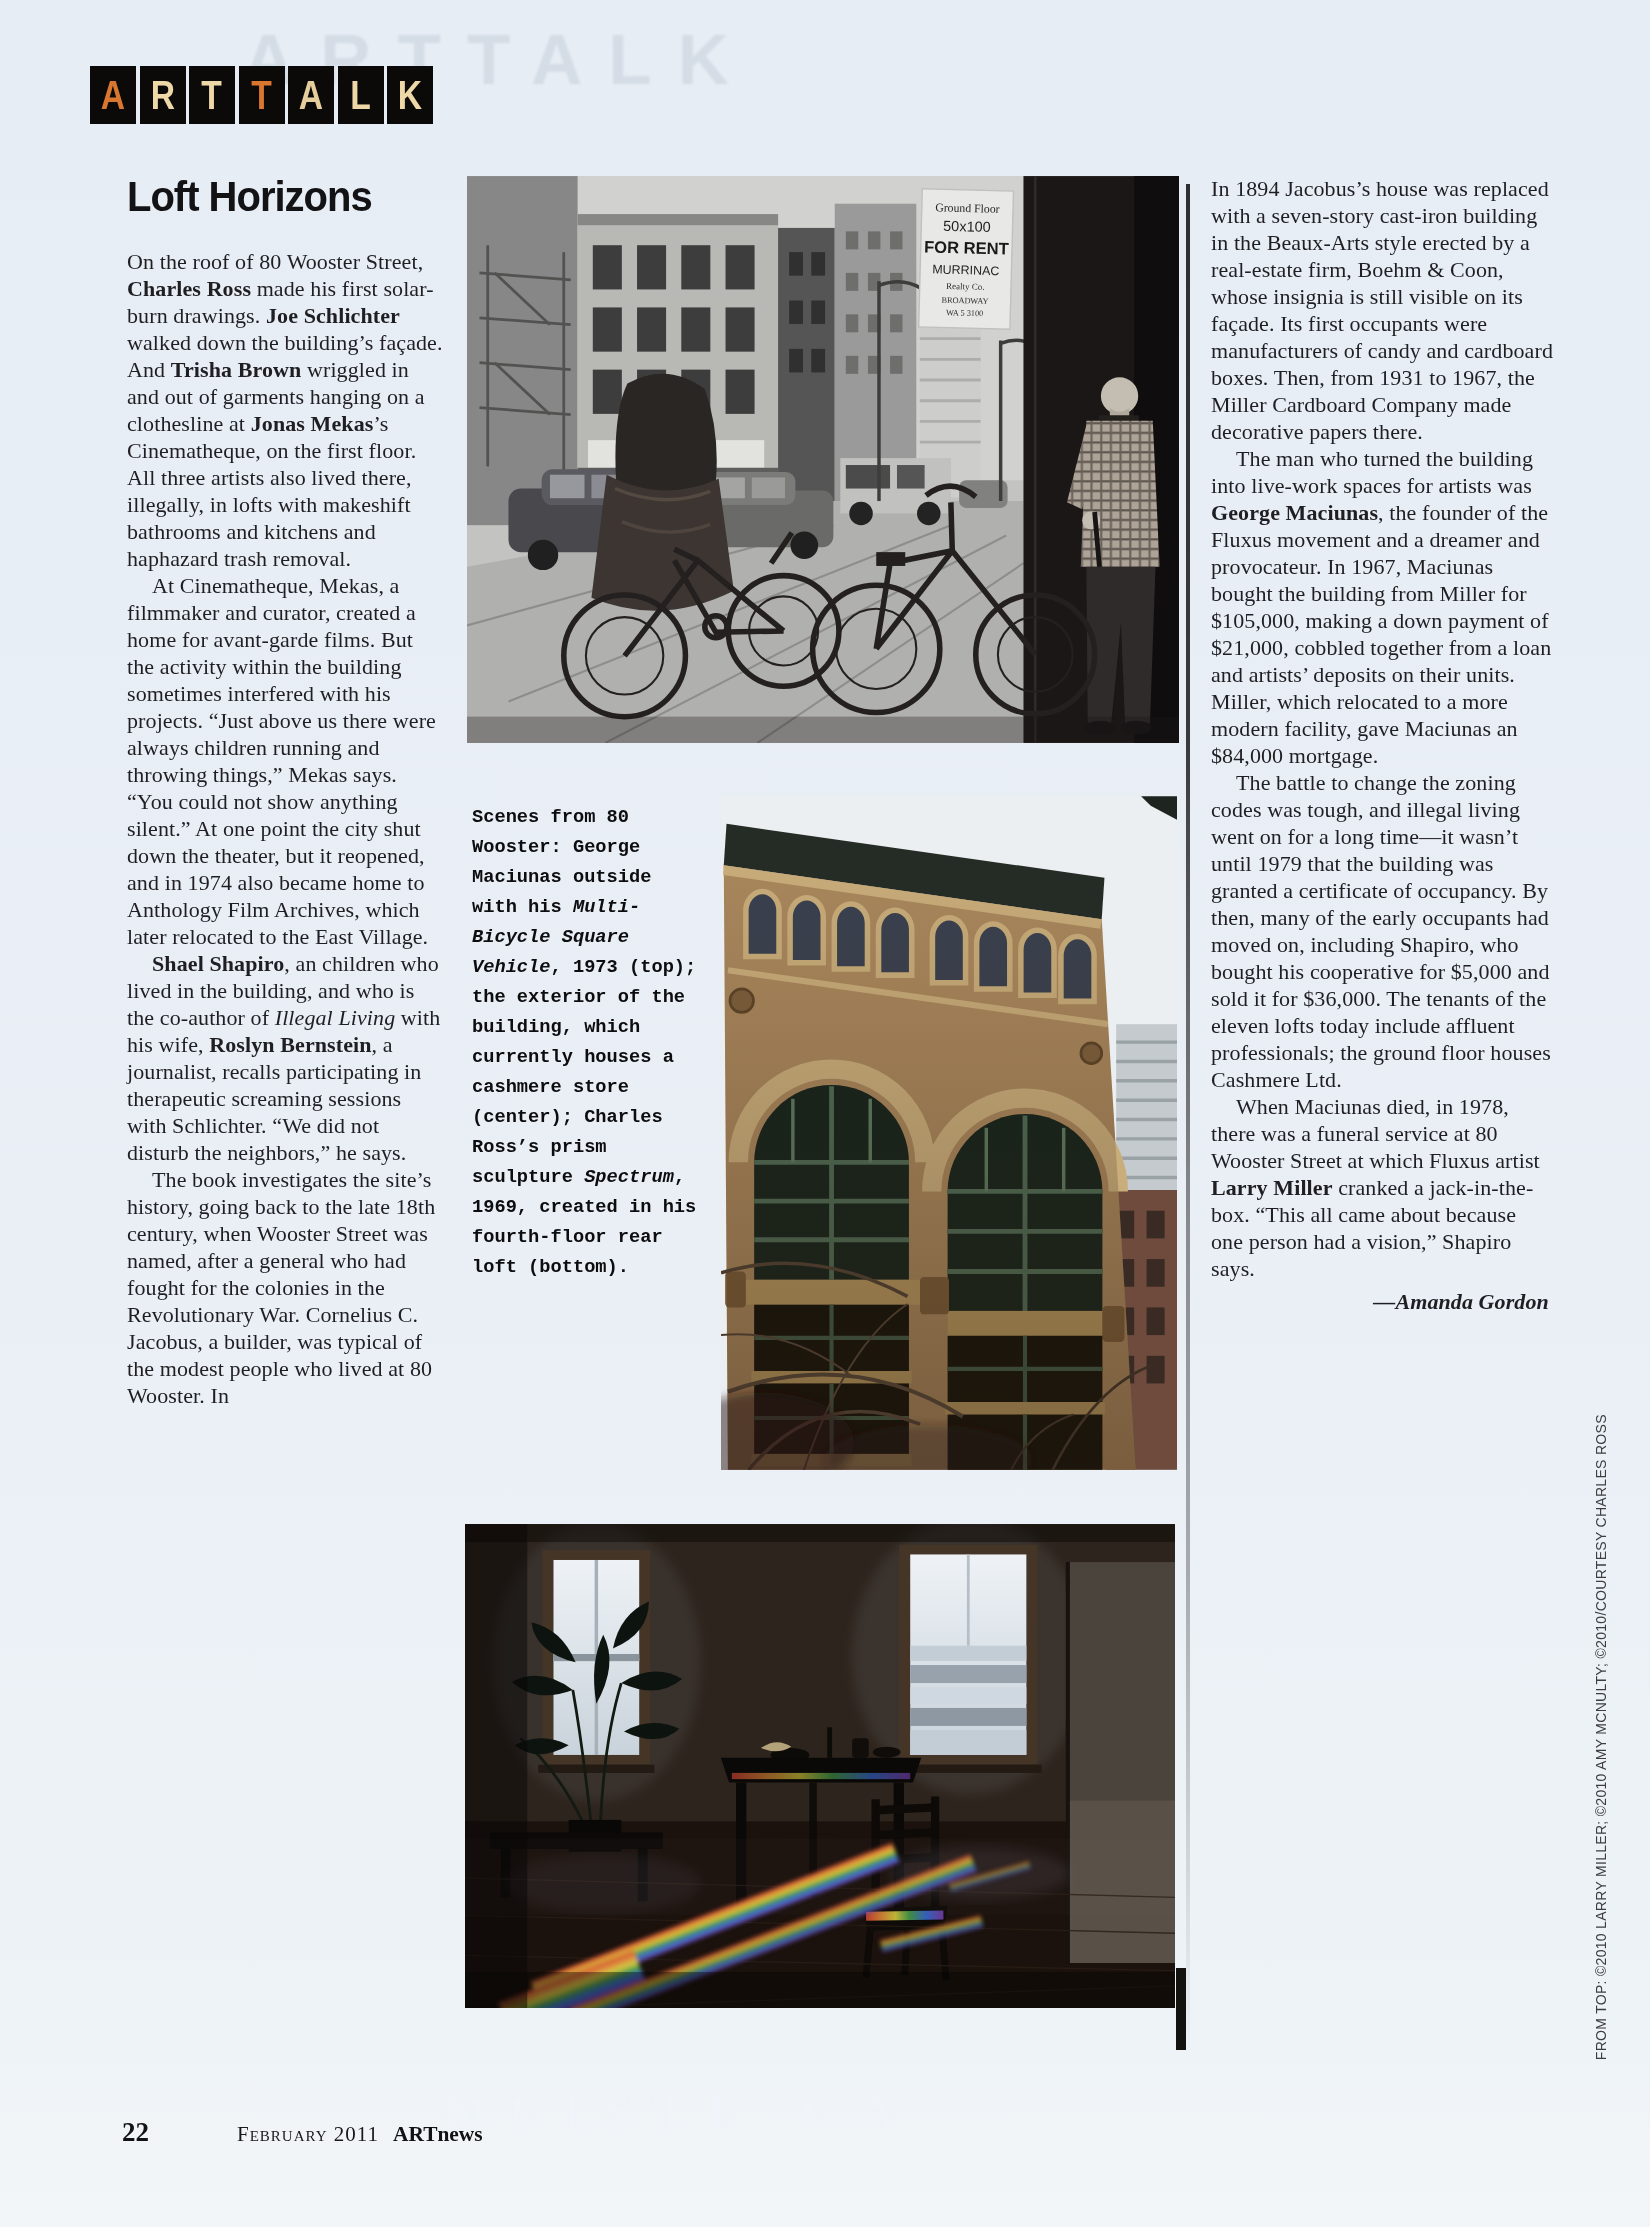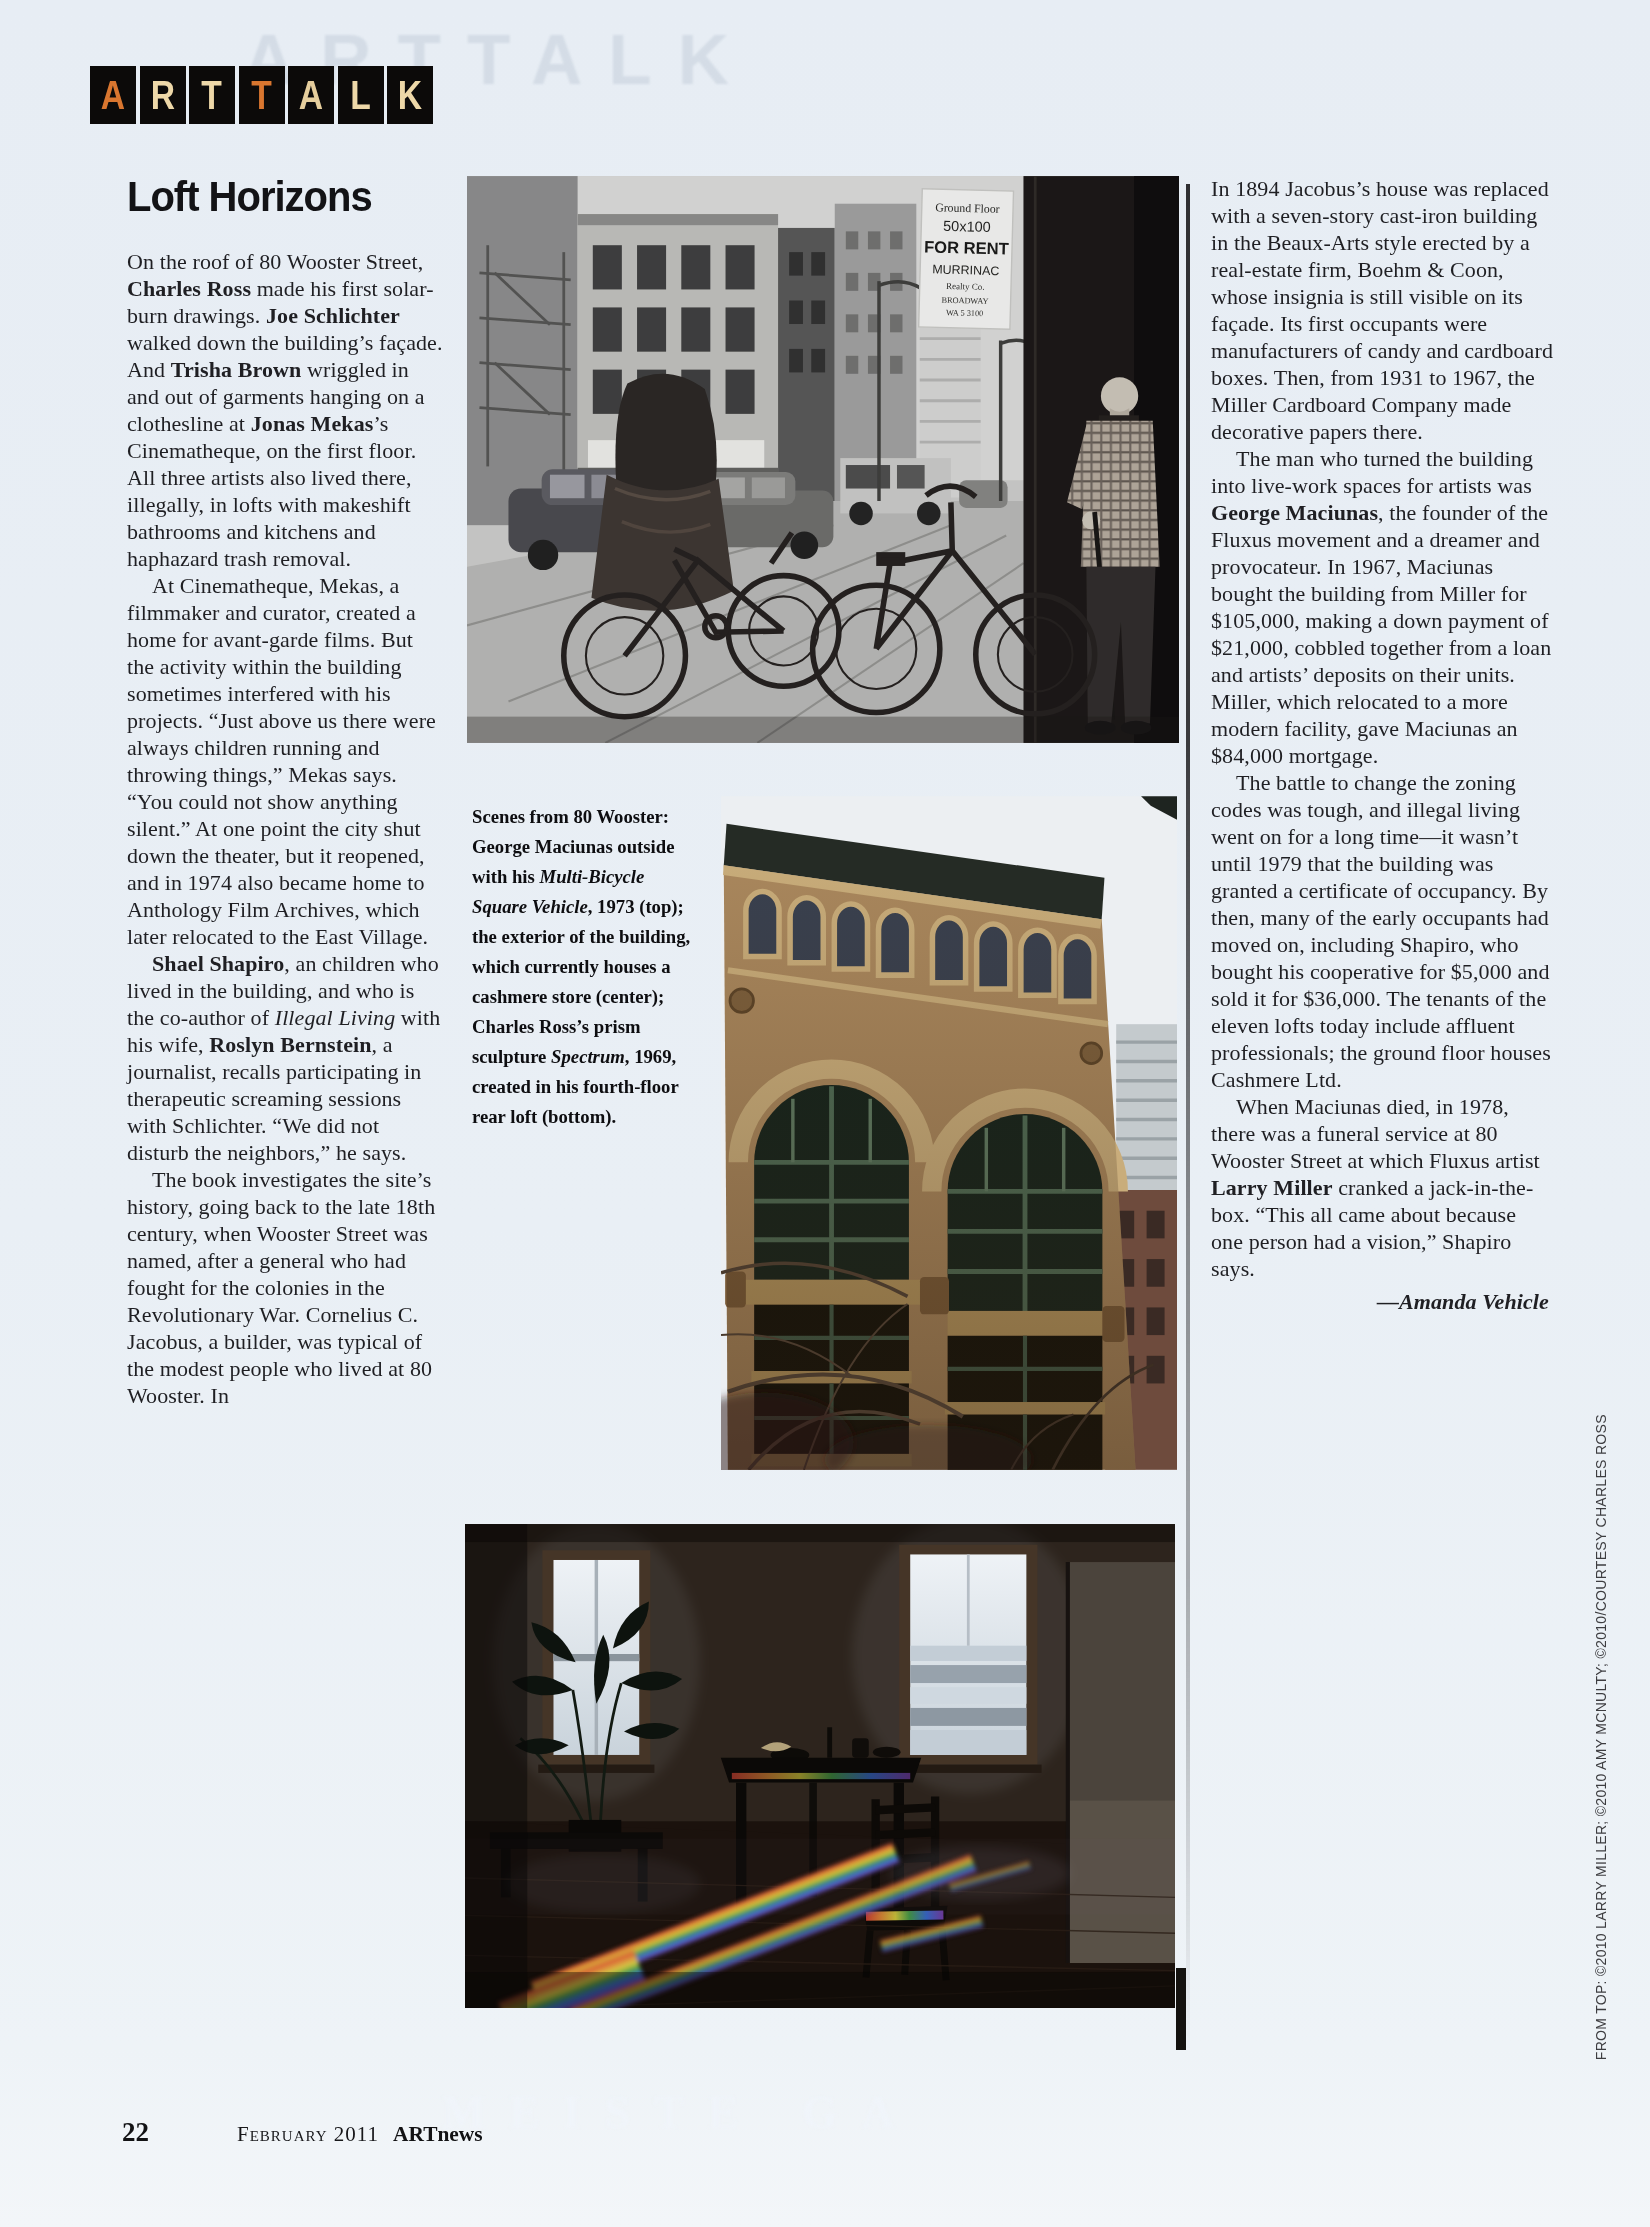--- a/index.html
+++ b/index.html
@@ -29,21 +29,21 @@
     font-size:40px;letter-spacing:-1px;color:#131316;transform:scaleY(1.04);transform-origin:top left;}
   .bodycol{font-size:22px;line-height:27px;letter-spacing:0.1px;}
   .bodycol p{margin:0;}
   .bodycol p + p{text-indent:25px;}
   #left-col{left:127px;top:248px;width:318px;}
   #right-col{left:1211px;top:175px;width:342px;}
   .b{font-weight:700;}
   .i{font-style:italic;}
   #byline{text-align:right;font-weight:700;font-style:italic;margin-top:5.5px;padding-right:4.1px;font-size:22px;}
   
-  #caption{left:472px;top:802px;width:232px;font-family:Liberation Serif, serif;font-weight:700;
+  #caption{left:472px;top:802px;width:232px;font-family:Liberation Mono, monospace;font-weight:700;
     font-size:18.7px;line-height:30px;color:#0d0d10;}
   #caption p{margin:0;}
   
   .photo{display:block;}
   #photo-street{left:467px;top:176px;}
   #photo-facade{left:721px;top:796px;}
   #photo-loft{left:465px;top:1524px;}
   
   #credit{left:1281px;top:1729px;width:643px;height:19.4px;transform:rotate(-90deg);
     font-family:"Liberation Sans",sans-serif;font-size:14px;letter-spacing:0.3px;color:#3d3d40;
@@ -93,21 +93,21 @@
       <p><span>On the roof of 80 Wooster Street, </span><span class="b">Charles Ross</span><span> made his first solar-burn drawings. </span><span class="b">Joe Schlichter</span><span> walked down the building’s façade. And </span><span class="b">Trisha Brown</span><span> wriggled in and out of garments hanging on a clothesline at </span><span class="b">Jonas Mekas</span><span>’s Cinematheque, on the first floor. All three artists also lived there, illegally, in lofts with makeshift bathrooms and kitchens and haphazard trash removal.</span></p>
       <p><span>At Cinematheque, Mekas, a filmmaker and curator, created a home for avant-garde films. But the activity within the building sometimes interfered with his projects. “Just above us there were always children running and throwing things,” Mekas says. “You could not show anything silent.” At one point the city shut down the theater, but it reopened, and in 1974 also became home to Anthology Film Archives, which later relocated to the East Village.</span></p>
       <p><span class="b">Shael Shapiro</span><span>, an children who lived in the building, and who is the co-author of </span><span class="i">Illegal Living</span><span> with his wife, </span><span class="b">Roslyn Bernstein</span><span>, a journalist, recalls participating in therapeutic screaming sessions with Schlichter. “We did not disturb the neighbors,” he says.</span></p>
       <p><span>The book investigates the site’s history, going back to the late 18th century, when Wooster Street was named, after a general who had fought for the colonies in the Revolutionary War. Cornelius C. Jacobus, a builder, was typical of the modest people who lived at 80 Wooster. In</span></p>
     </div>
   <div class="abs bodycol" id="right-col">
       <p><span>In 1894 Jacobus’s house was replaced with a seven-story cast-iron building in the Beaux-Arts style erected by a real-estate firm, Boehm &amp; Coon, whose insignia is still visible on its façade. Its first occupants were manufacturers of candy and cardboard boxes. Then, from 1931 to 1967, the Miller Cardboard Company made decorative papers there.</span></p>
       <p><span>The man who turned the building into live-work spaces for artists was </span><span class="b">George Maciunas</span><span>, the founder of the Fluxus movement and a dreamer and provocateur. In 1967, Maciunas bought the building from Miller for $105,000, making a down payment of $21,000, cobbled together from a loan and artists’ deposits on their units. Miller, which relocated to a more modern facility, gave Maciunas an $84,000 mortgage.</span></p>
       <p><span>The battle to change the zoning codes was tough, and illegal living went on for a long time—it wasn’t until 1979 that the building was granted a certificate of occupancy. By then, many of the early occupants had moved on, including Shapiro, who bought his cooperative for $5,000 and sold it for $36,000. The tenants of the eleven lofts today include affluent professionals; the ground floor houses Cashmere Ltd.</span></p>
       <p><span>When Maciunas died, in 1978, there was a funeral service at 80 Wooster Street at which Fluxus artist </span><span class="b">Larry Miller</span><span> cranked a jack-in-the-box. “This all came about because one person had a vision,” Shapiro says.</span></p>
-      <div id="byline">—Amanda Vehicle</div>
+      <div id="byline">—Amanda Gordon</div>
     </div>
 
   <div class="abs" id="caption">
       <p><span>Scenes from 80 Wooster: George Maciunas outside with his </span><span class="i">Multi-Bicycle Square Vehicle</span><span>, 1973 (top); the exterior of the building, which currently houses a cashmere store (center); Charles Ross’s prism sculpture </span><span class="i">Spectrum</span><span>, 1969, created in his fourth-floor rear loft (bottom).</span></p>
     </div>
 
   <svg class="abs photo" id="photo-street" width="712" height="567" viewBox="0 0 1030 820">
     <defs>
       <pattern id="plaid" width="14" height="14" patternUnits="userSpaceOnUse">
         <rect width="14" height="14" fill="#b2a798"></rect>

